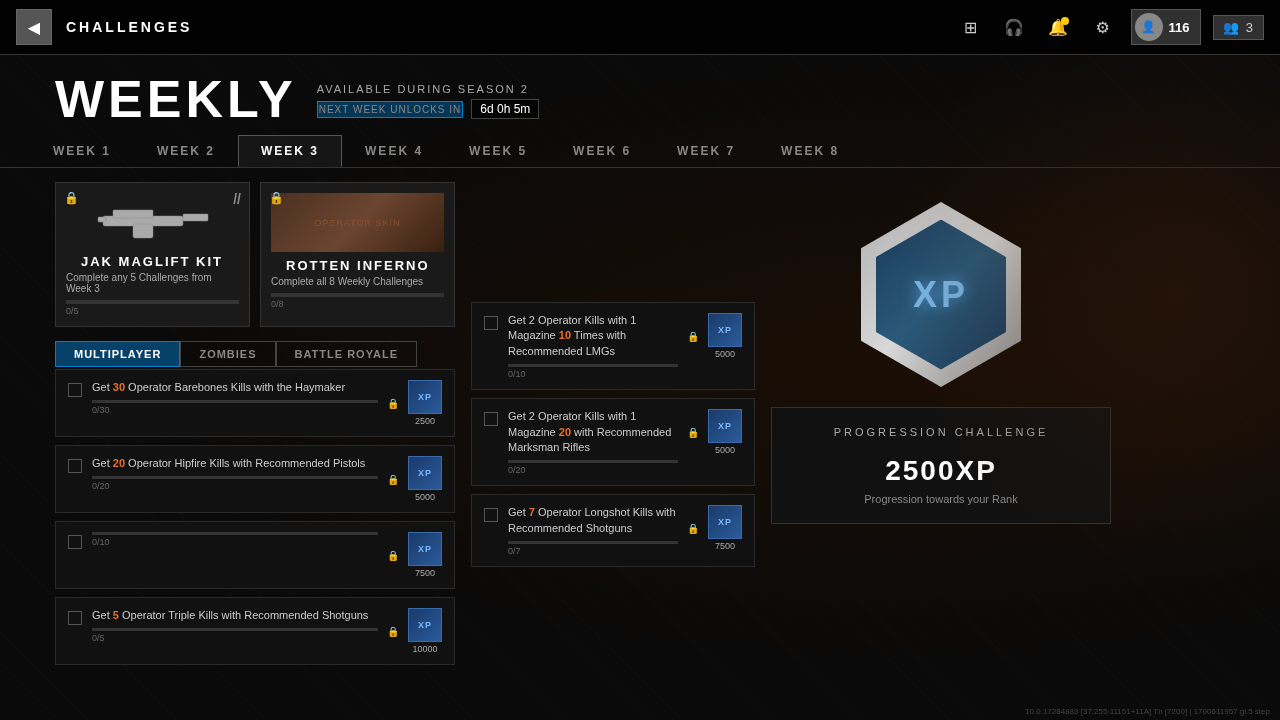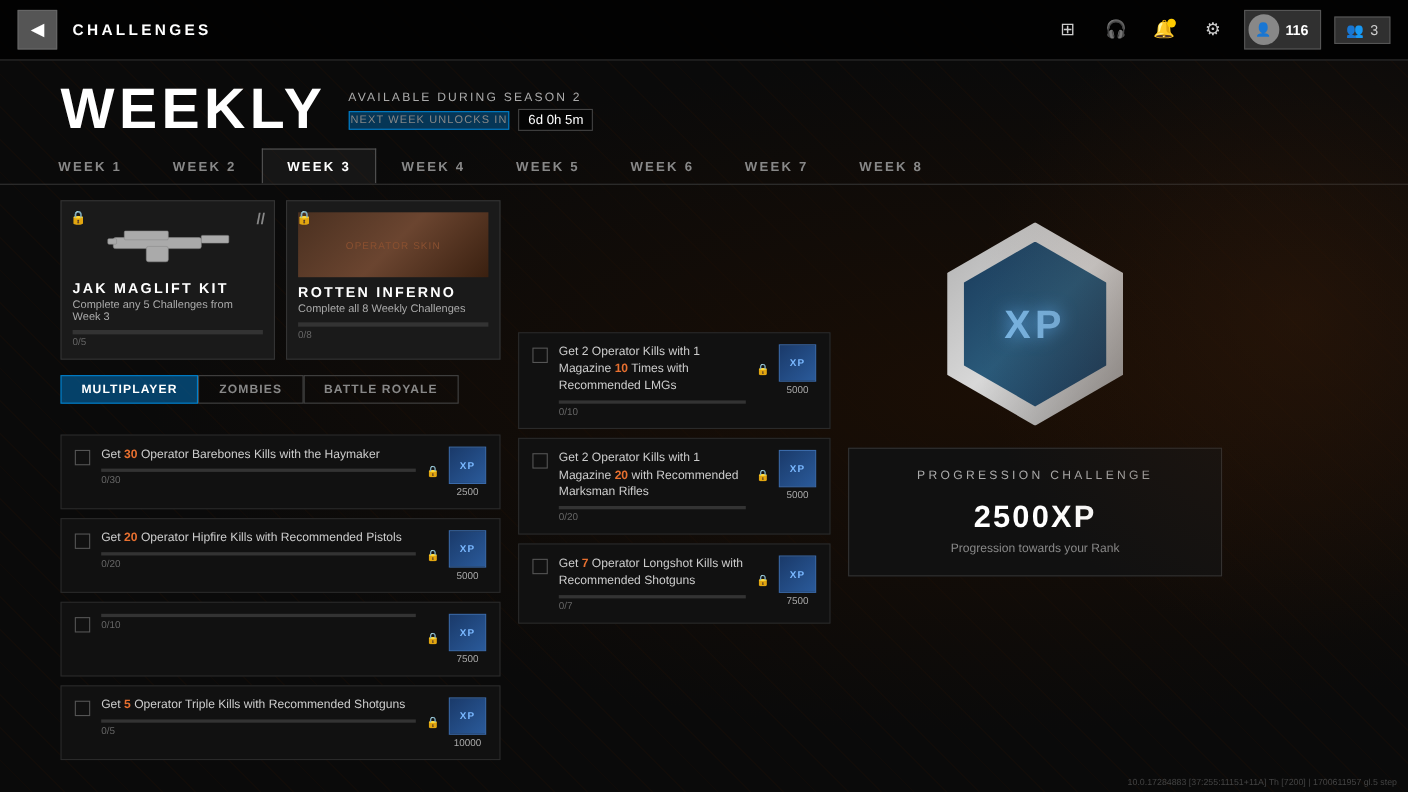--- a/index.html
+++ b/index.html
@@ -259,20 +259,21 @@
       letter-spacing: 1px;
     }
 
     .reward-name {
       font-size: 13px;
       font-weight: bold;
       letter-spacing: 2px;
       color: #fff;
       text-transform: uppercase;
       margin-top: 6px;
+      margin-left: 15px;
     }
 
     .reward-desc {
       font-size: 10px;
       color: #aaa;
       margin-top: 3px;
     }
 
     .progress-bar-container {
       width: 100%;
@@ -283,21 +284,21 @@
 
     .progress-bar-fill {
       height: 100%;
       background: #c87040;
     }
 
     
     .mode-tabs {
       display: flex;
       gap: 0;
-      margin-bottom: 28px;
+      margin-bottom: 2px;
     }
 
     .mode-tab {
       padding: 6px 18px;
       font-size: 11px;
       font-weight: bold;
       letter-spacing: 1px;
       color: #888;
       border: 1px solid #444;
       cursor: pointer;

